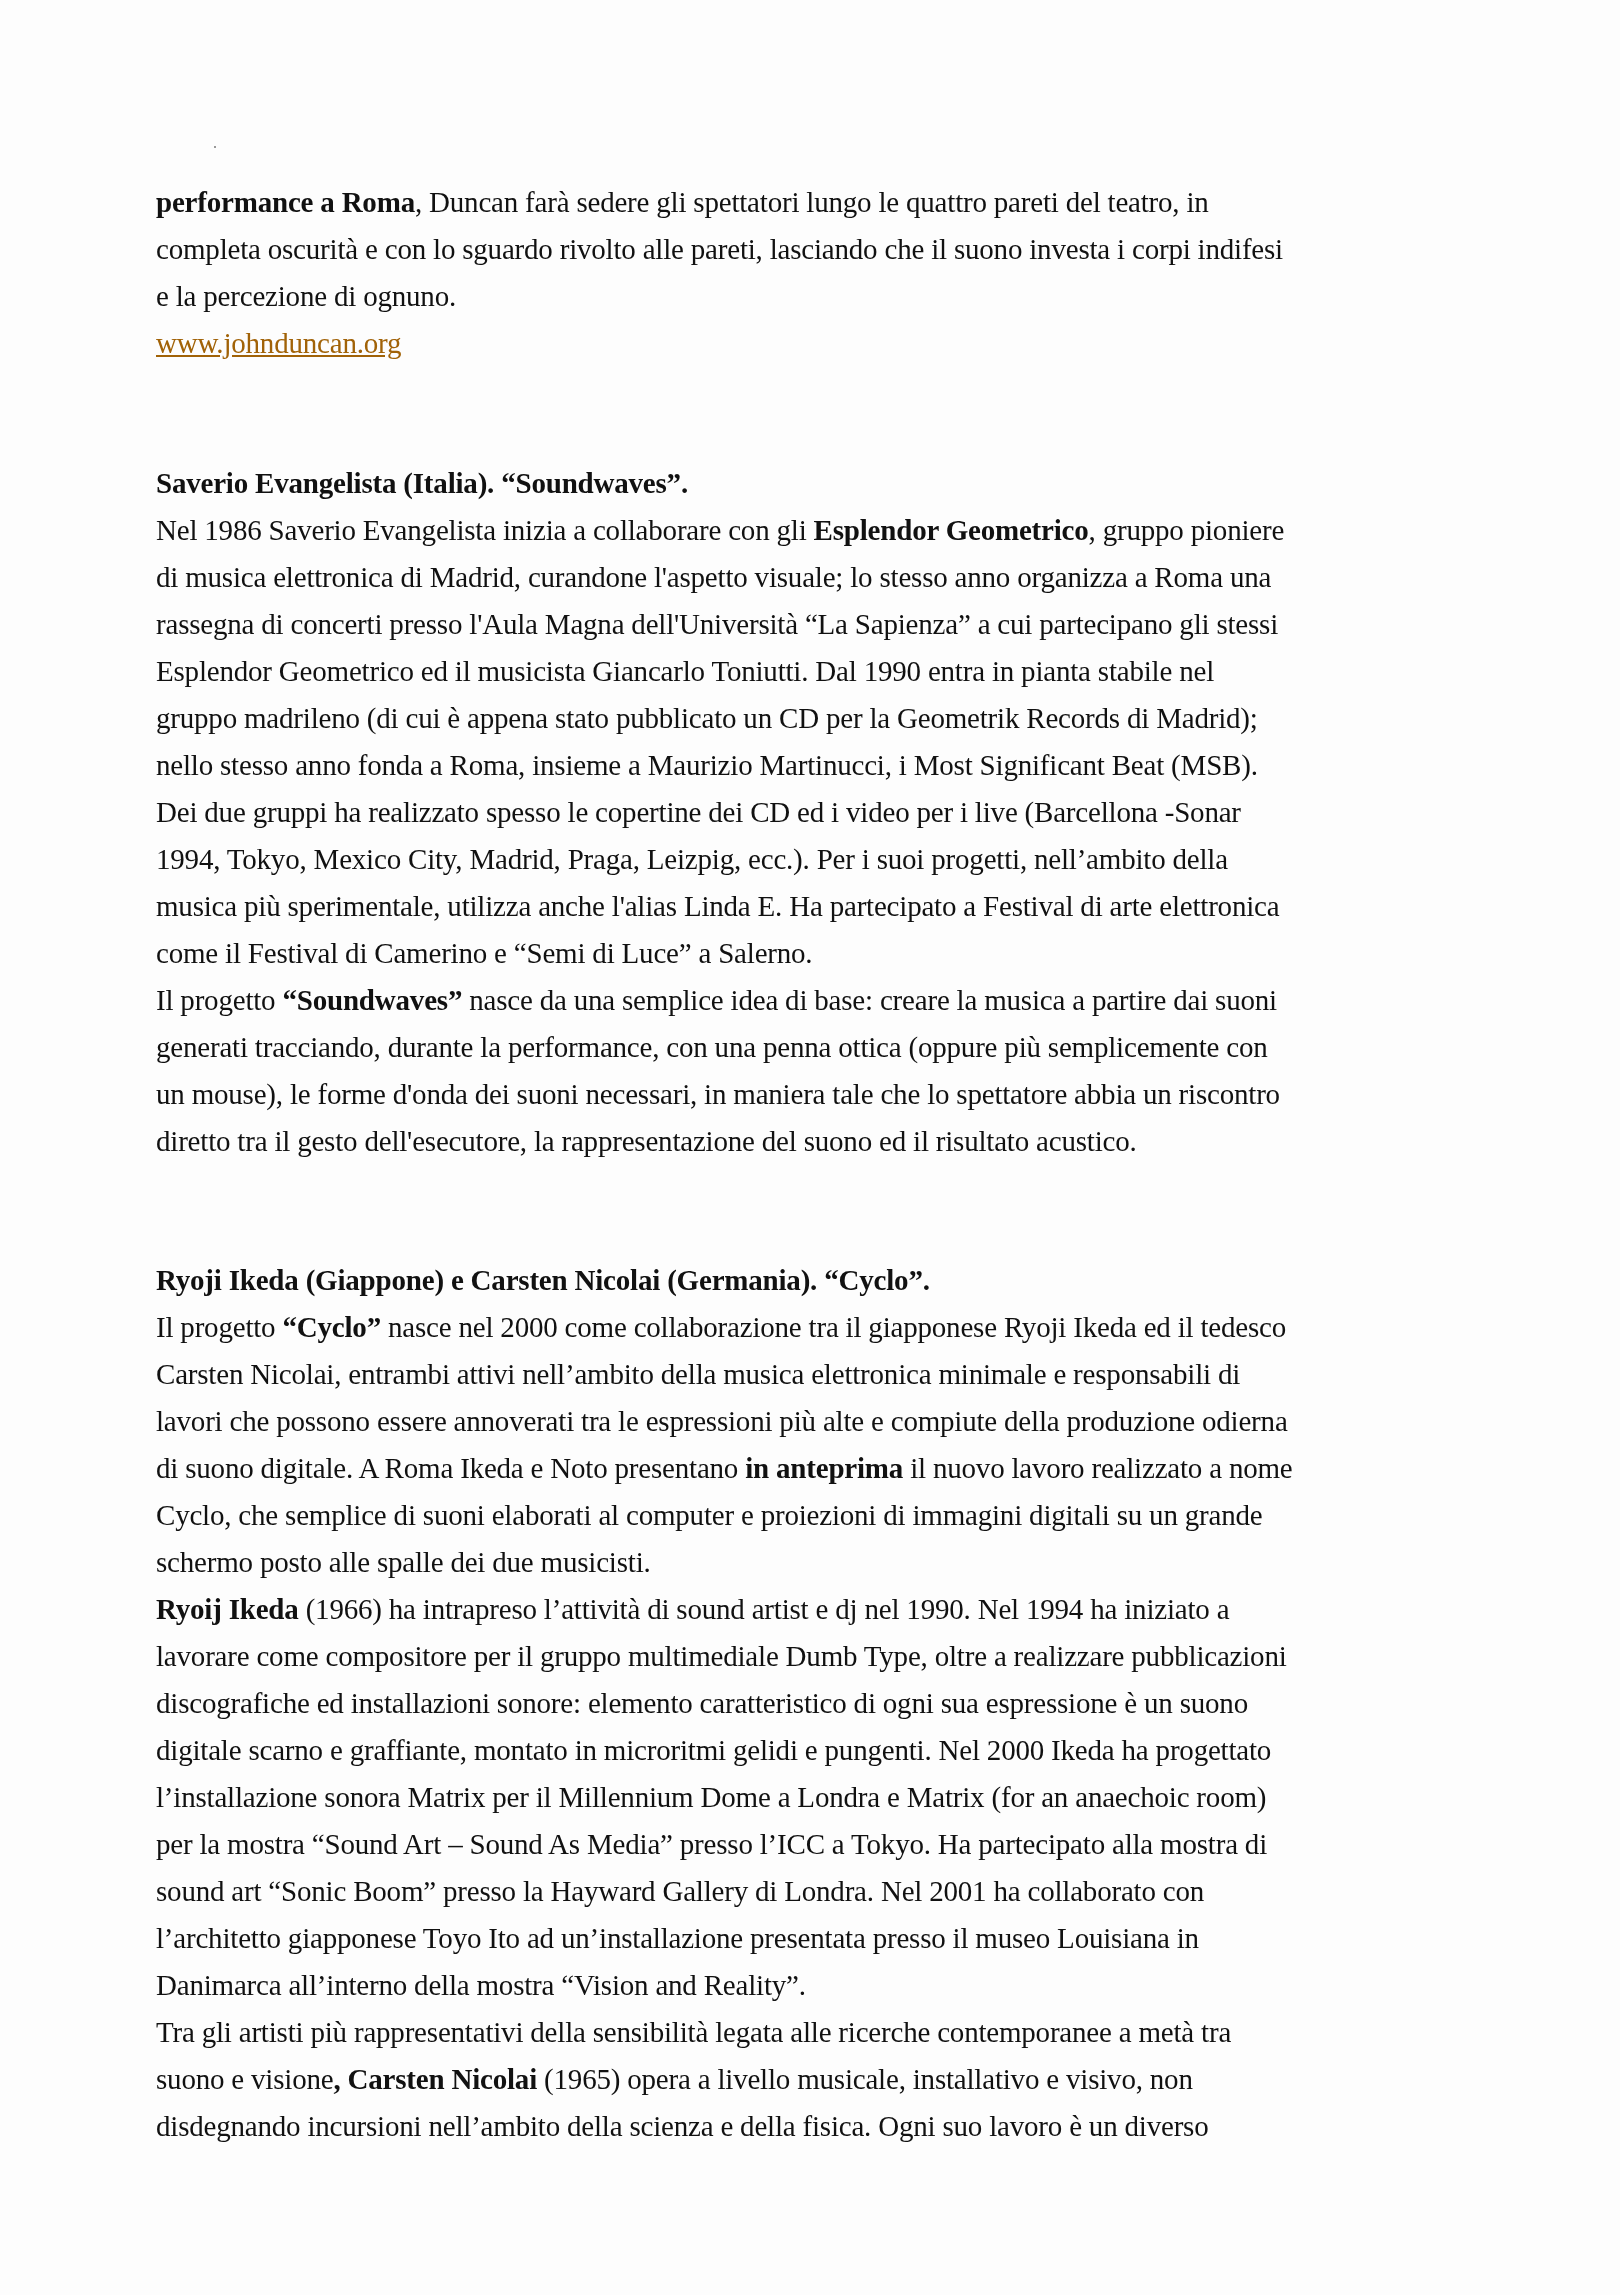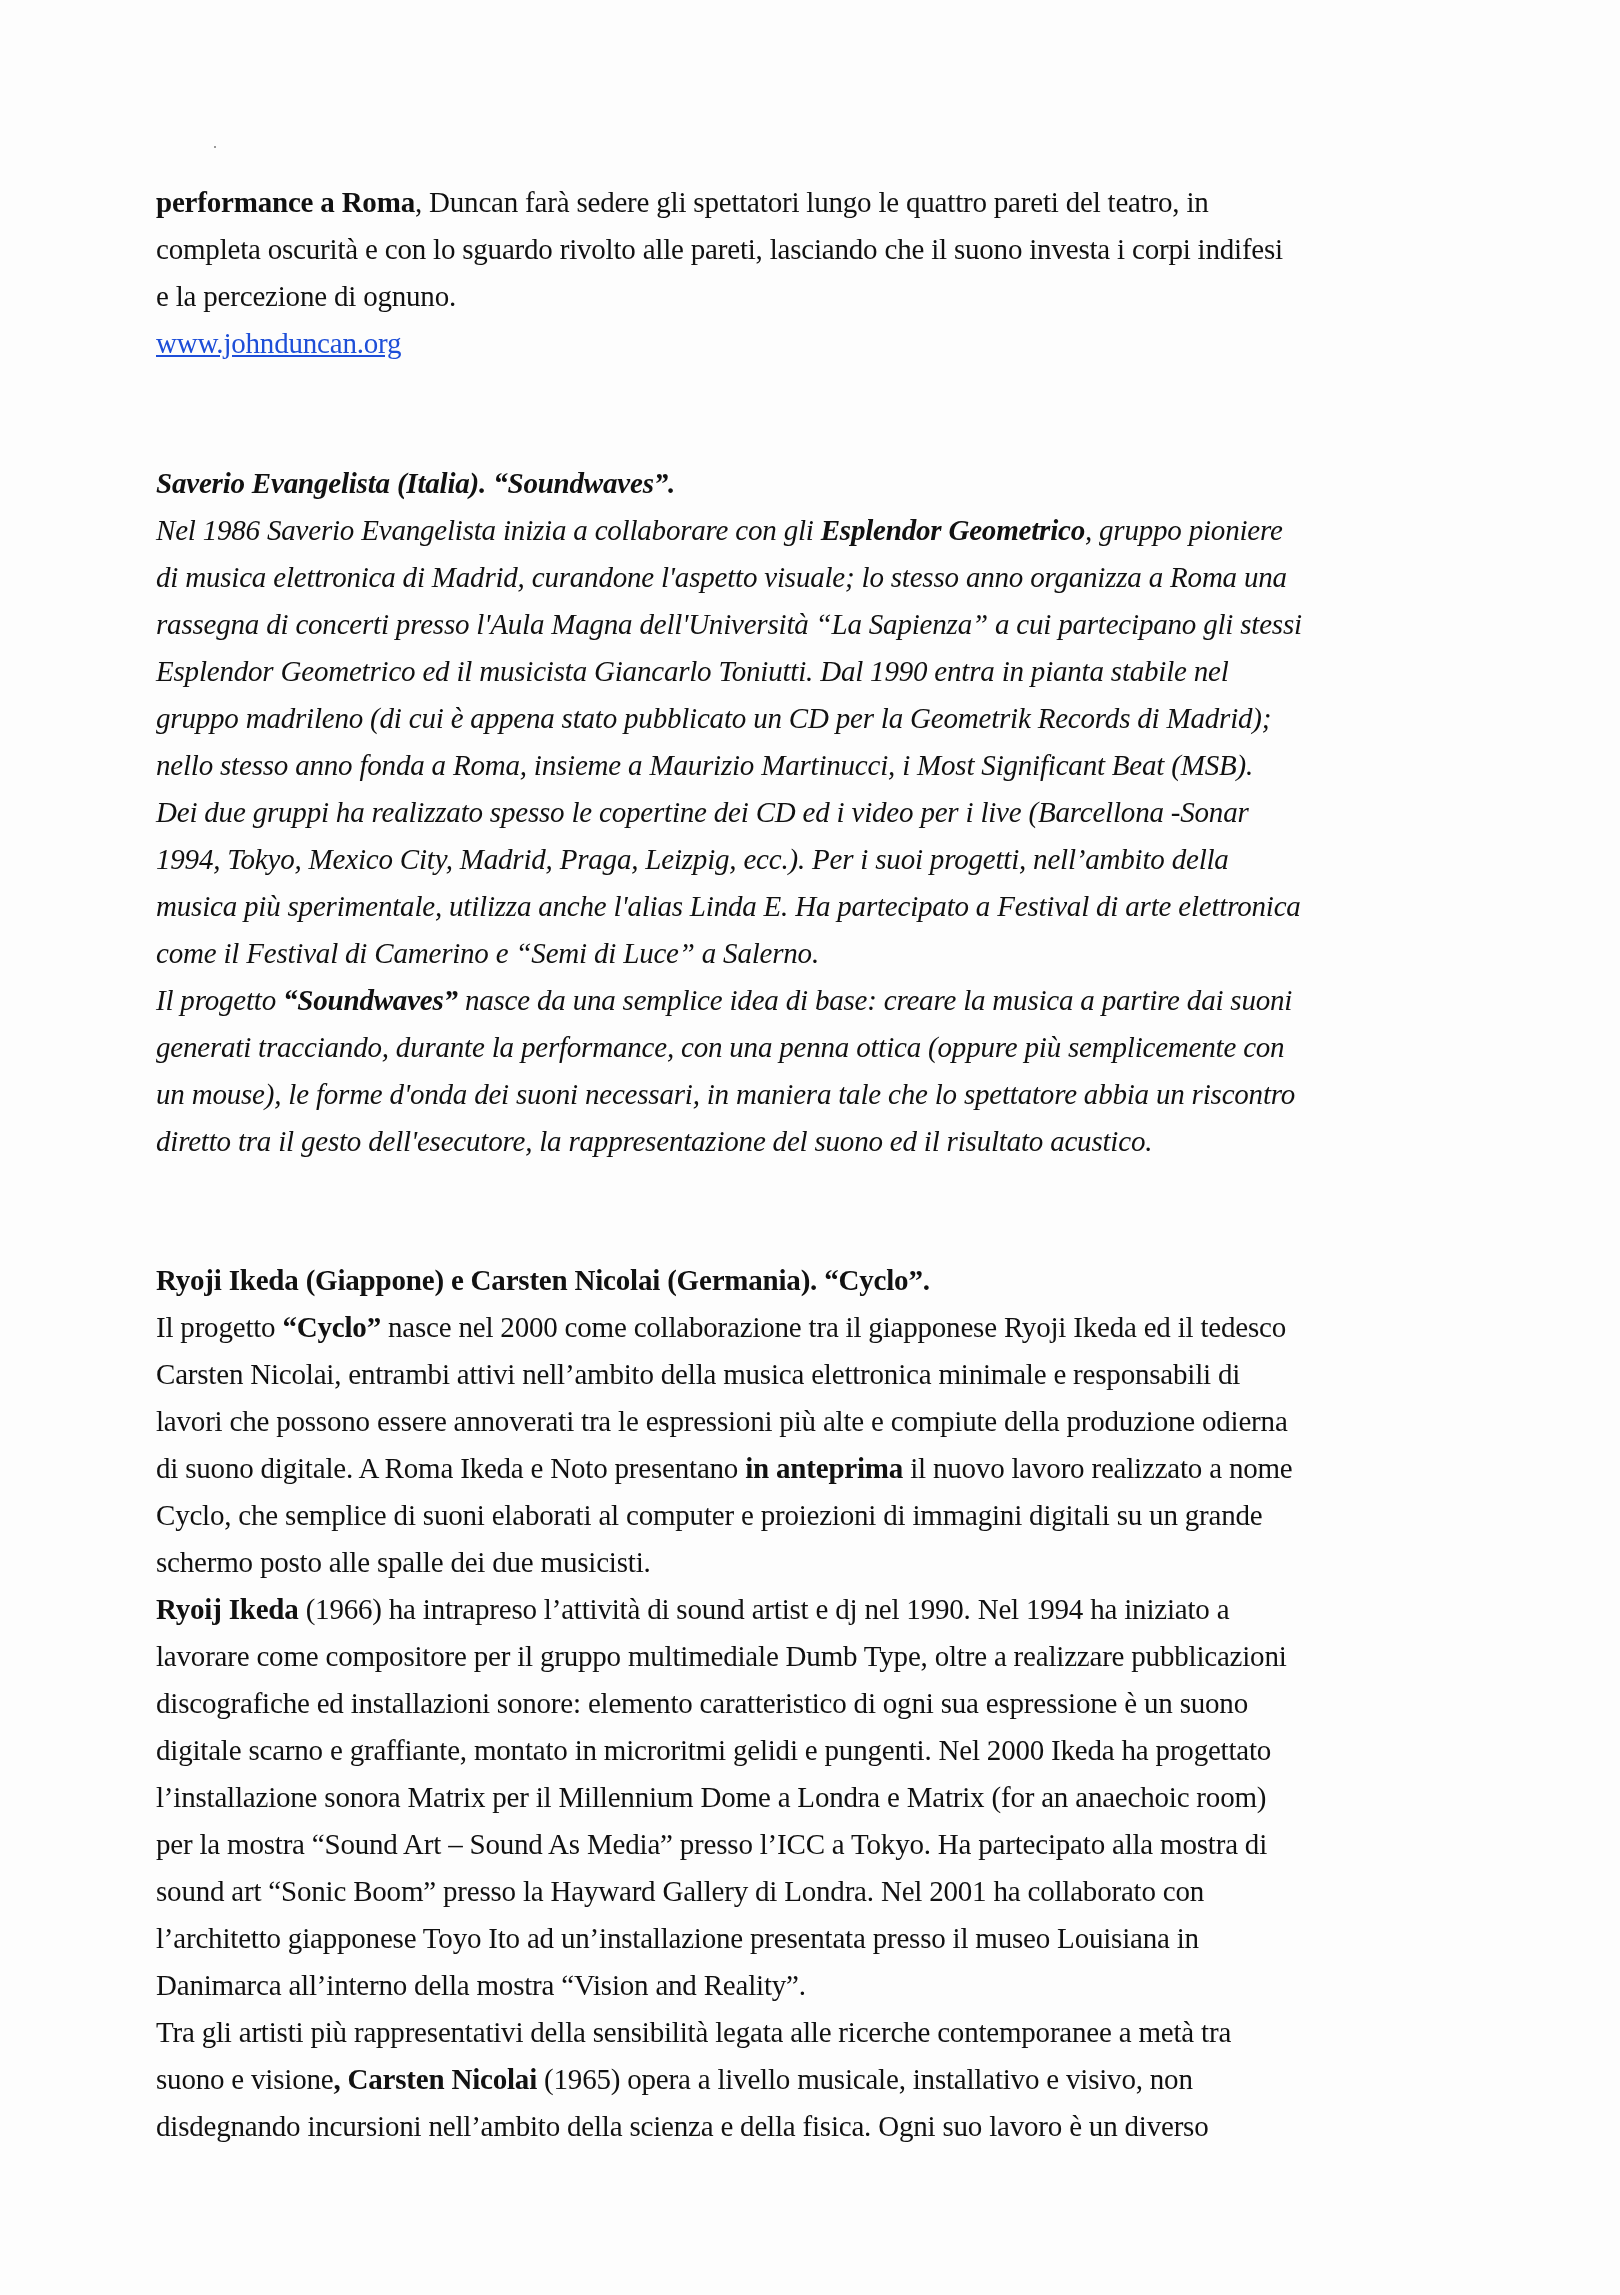--- a/index.html
+++ b/index.html
@@ -11,39 +11,39 @@
     color: #111111;
   }
   .text-block {
     position: absolute; left: 156px; width: 1334px;
     font-size: 29px; line-height: 47px;
     letter-spacing: -0.2px;
   }
   .line { display: block; white-space: nowrap; }
   .b { font-weight: bold; }
   .i { }
-  a.link { color: #1d4ed8; text-decoration: underline; }
+  a.link { color: #a16207; text-decoration: underline; }
   .spec { position: absolute; width: 2px; height: 2px; background: #777; border-radius: 50%; }
 </style>
 </head>
 <body>
 
 <div class="page">
   <div class="spec" style="left:214px;top:146px;"></div>
 
   <div class="text-block" style="top:179px;">
     <div id="intro-lines">
         <div class="line"><span class="b">performance a Roma</span><span>, Duncan farà sedere gli spettatori lungo le quattro pareti del teatro, in</span></div>
         <div class="line"><span>completa oscurità e con lo sguardo rivolto alle pareti, lasciando che il suono investa i corpi indifesi</span></div>
         <div class="line"><span>e la percezione di ognuno.</span></div>
       </div>
     <a class="line link" href="#">www.johnduncan.org</a>
   </div>
 
-  <div class="text-block" style="top:460px;font-style:italic;">
+  <div class="text-block" style="top:460px;">
     <div class="line b">Saverio Evangelista (Italia). “Soundwaves”.</div>
     <div id="sec0-lines">
         <div class="line"><span>Nel 1986 Saverio Evangelista inizia a collaborare con gli </span><span class="b">Esplendor Geometrico</span><span>, gruppo pioniere</span></div>
         <div class="line"><span>di musica elettronica di Madrid, curandone l'aspetto visuale; lo stesso anno organizza a Roma una</span></div>
         <div class="line"><span>rassegna di concerti presso l'Aula Magna dell'Università “La Sapienza” a cui partecipano gli stessi</span></div>
         <div class="line"><span>Esplendor Geometrico ed il musicista Giancarlo Toniutti. Dal 1990 entra in pianta stabile nel</span></div>
         <div class="line"><span>gruppo madrileno (di cui è appena stato pubblicato un CD per la Geometrik Records di Madrid);</span></div>
         <div class="line"><span>nello stesso anno fonda a Roma, insieme a Maurizio Martinucci, i Most Significant Beat (MSB).</span></div>
         <div class="line"><span>Dei due gruppi ha realizzato spesso le copertine dei CD ed i video per i live (Barcellona -Sonar</span></div>
         <div class="line"><span>1994, Tokyo, Mexico City, Madrid, Praga, Leizpig, ecc.). Per i suoi progetti, nell’ambito della</span></div>

